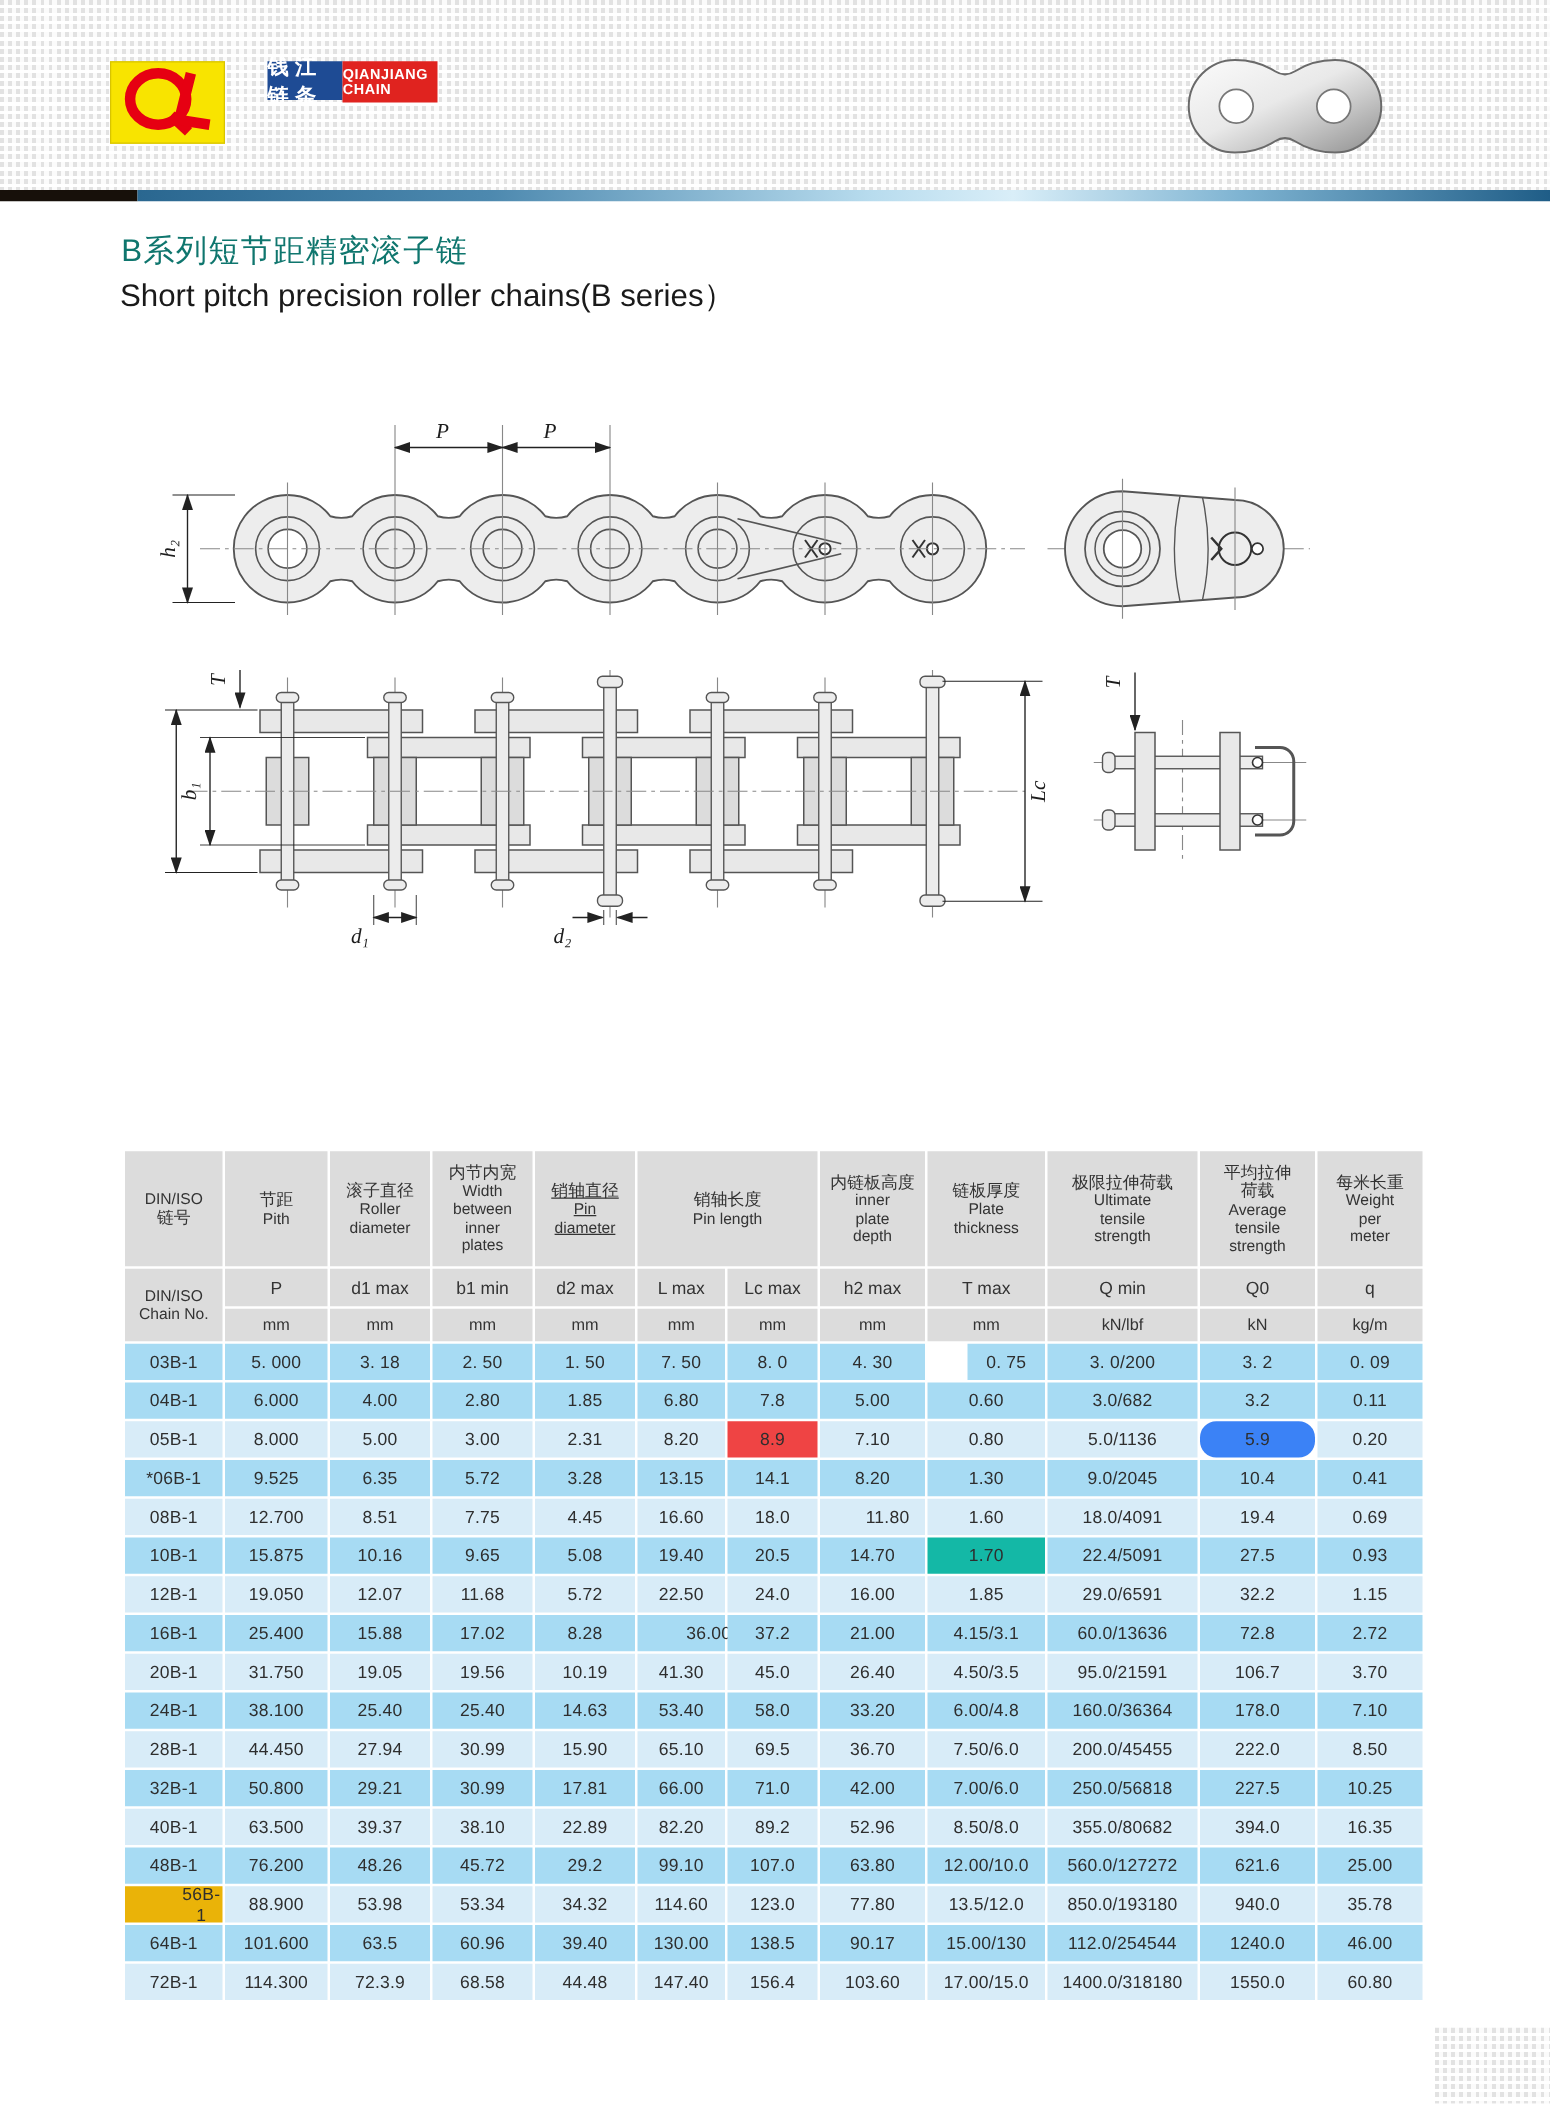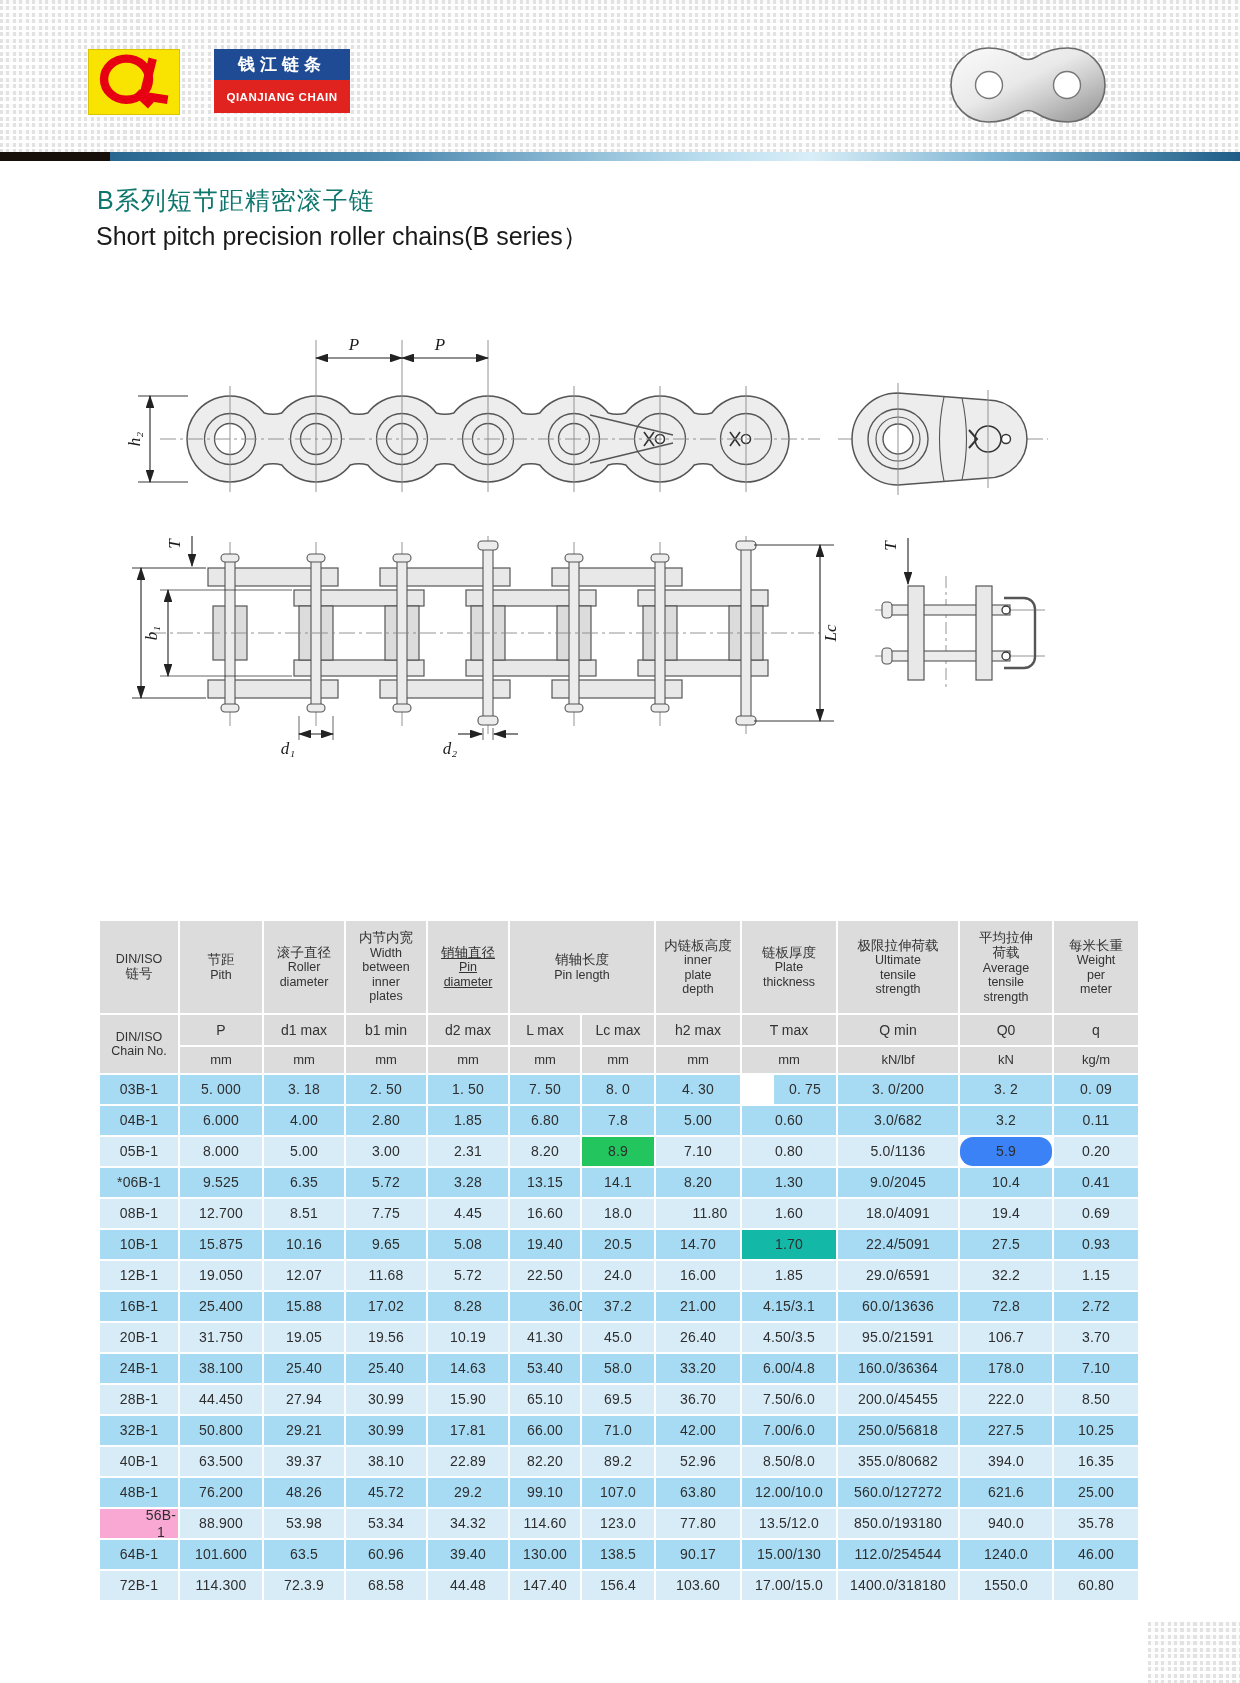--- a/index.html
+++ b/index.html
@@ -9,21 +9,21 @@
   .dots{background-image:
       repeating-linear-gradient(180deg, rgba(255,255,255,0) 0 4px, #ffffff 4px 6.5px),
       repeating-linear-gradient(90deg, #e2e2e2 0 3px, #fbfbfb 3px 6.5px);
       background-color:#fdfdfd;}
   .dots-top{position:absolute;left:0;top:0;width:1240px;height:152px;}
   .dots-bottom{position:absolute;left:1148px;top:1622px;width:92px;height:61px;}
   
   .logo{position:absolute;left:88px;top:49px;display:flex;}
   .logo-mark{width:90px;height:64px;background:#f8e400;border:1px solid #d8c400;
              display:flex;align-items:center;justify-content:center;}
-  .logo-text{margin-left:6px;width:136px;display:flex;flex-direction:column;padding-left:28px;}
+  .logo-text{margin-left:6px;width:136px;display:flex;flex-direction:row;padding-left:28px;}
   .logo-zh{height:31px;background:#1e4b94;color:#fff;display:flex;align-items:center;justify-content:center;
            font-size:17px;font-weight:bold;letter-spacing:5px;}
   .logo-en{height:33px;background:#e0231f;color:#fff;display:flex;align-items:center;justify-content:center;
            font-size:11.5px;font-weight:bold;letter-spacing:0.5px;}
   
   .divider-black{position:absolute;left:0;top:152px;width:110px;height:9px;background:#17100a;}
   .divider-blue{position:absolute;left:110px;top:152px;width:1130px;height:9px;
       background:linear-gradient(90deg,#2a6790 0%,#4d89af 25%,#b8dcee 52%,#d9eef8 62%,#7fb4d2 78%,#1f5d87 100%);}
   
   .title-zh{position:absolute;left:97px;top:184px;font-size:25px;color:#0f766e;letter-spacing:1px;}
@@ -451,21 +451,21 @@
       <div class="tcell datacell" style="grid-area: 5 / 9; background: rgb(167, 219, 243);">0.60</div>
       <div class="tcell datacell" style="grid-area: 5 / 10; background: rgb(167, 219, 243);">3.0/682</div>
       <div class="tcell datacell" style="grid-area: 5 / 11; background: rgb(167, 219, 243);">3.2</div>
       <div class="tcell datacell" style="grid-area: 5 / 12; background: rgb(167, 219, 243);">0.11</div>
       <div class="tcell datacell" style="grid-area: 6 / 1; background: rgb(216, 236, 248);">05B-1</div>
       <div class="tcell datacell" style="grid-area: 6 / 2; background: rgb(216, 236, 248);">8.000</div>
       <div class="tcell datacell" style="grid-area: 6 / 3; background: rgb(216, 236, 248);">5.00</div>
       <div class="tcell datacell" style="grid-area: 6 / 4; background: rgb(216, 236, 248);">3.00</div>
       <div class="tcell datacell" style="grid-area: 6 / 5; background: rgb(216, 236, 248);">2.31</div>
       <div class="tcell datacell" style="grid-area: 6 / 6; background: rgb(216, 236, 248);">8.20</div>
-      <div class="tcell datacell" style="grid-area: 6 / 7; background: #22c55e;">8.9</div>
+      <div class="tcell datacell" style="grid-area: 6 / 7; background: #ef4444;">8.9</div>
       <div class="tcell datacell" style="grid-area: 6 / 8; background: rgb(216, 236, 248);">7.10</div>
       <div class="tcell datacell" style="grid-area: 6 / 9; background: rgb(216, 236, 248);">0.80</div>
       <div class="tcell datacell" style="grid-area: 6 / 10; background: rgb(216, 236, 248);">5.0/1136</div>
       <div class="tcell datacell" style="grid-area: 6 / 11; background: #3b82f6; border-radius: 13px;">5.9</div>
       <div class="tcell datacell" style="grid-area: 6 / 12; background: rgb(216, 236, 248);">0.20</div>
       <div class="tcell datacell" style="grid-area: 7 / 1; background: rgb(167, 219, 243);">*06B-1</div>
       <div class="tcell datacell" style="grid-area: 7 / 2; background: rgb(167, 219, 243);">9.525</div>
       <div class="tcell datacell" style="grid-area: 7 / 3; background: rgb(167, 219, 243);">6.35</div>
       <div class="tcell datacell" style="grid-area: 7 / 4; background: rgb(167, 219, 243);">5.72</div>
       <div class="tcell datacell" style="grid-area: 7 / 5; background: rgb(167, 219, 243);">3.28</div>
@@ -589,21 +589,21 @@
       <div class="tcell datacell" style="grid-area: 17 / 3; background: rgb(167, 219, 243);">48.26</div>
       <div class="tcell datacell" style="grid-area: 17 / 4; background: rgb(167, 219, 243);">45.72</div>
       <div class="tcell datacell" style="grid-area: 17 / 5; background: rgb(167, 219, 243);">29.2</div>
       <div class="tcell datacell" style="grid-area: 17 / 6; background: rgb(167, 219, 243);">99.10</div>
       <div class="tcell datacell" style="grid-area: 17 / 7; background: rgb(167, 219, 243);">107.0</div>
       <div class="tcell datacell" style="grid-area: 17 / 8; background: rgb(167, 219, 243);">63.80</div>
       <div class="tcell datacell" style="grid-area: 17 / 9; background: rgb(167, 219, 243);">12.00/10.0</div>
       <div class="tcell datacell" style="grid-area: 17 / 10; background: rgb(167, 219, 243);">560.0/127272</div>
       <div class="tcell datacell" style="grid-area: 17 / 11; background: rgb(167, 219, 243);">621.6</div>
       <div class="tcell datacell" style="grid-area: 17 / 12; background: rgb(167, 219, 243);">25.00</div>
-      <div class="tcell datacell" style="grid-area: 18 / 1; background: #f9a8d4; padding-left: 44px;">56B-1</div>
+      <div class="tcell datacell" style="grid-area: 18 / 1; background: #eab308; padding-left: 44px;">56B-1</div>
       <div class="tcell datacell" style="grid-area: 18 / 2; background: rgb(216, 236, 248);">88.900</div>
       <div class="tcell datacell" style="grid-area: 18 / 3; background: rgb(216, 236, 248);">53.98</div>
       <div class="tcell datacell" style="grid-area: 18 / 4; background: rgb(216, 236, 248);">53.34</div>
       <div class="tcell datacell" style="grid-area: 18 / 5; background: rgb(216, 236, 248);">34.32</div>
       <div class="tcell datacell" style="grid-area: 18 / 6; background: rgb(216, 236, 248);">114.60</div>
       <div class="tcell datacell" style="grid-area: 18 / 7; background: rgb(216, 236, 248);">123.0</div>
       <div class="tcell datacell" style="grid-area: 18 / 8; background: rgb(216, 236, 248);">77.80</div>
       <div class="tcell datacell" style="grid-area: 18 / 9; background: rgb(216, 236, 248);">13.5/12.0</div>
       <div class="tcell datacell" style="grid-area: 18 / 10; background: rgb(216, 236, 248);">850.0/193180</div>
       <div class="tcell datacell" style="grid-area: 18 / 11; background: rgb(216, 236, 248);">940.0</div>

